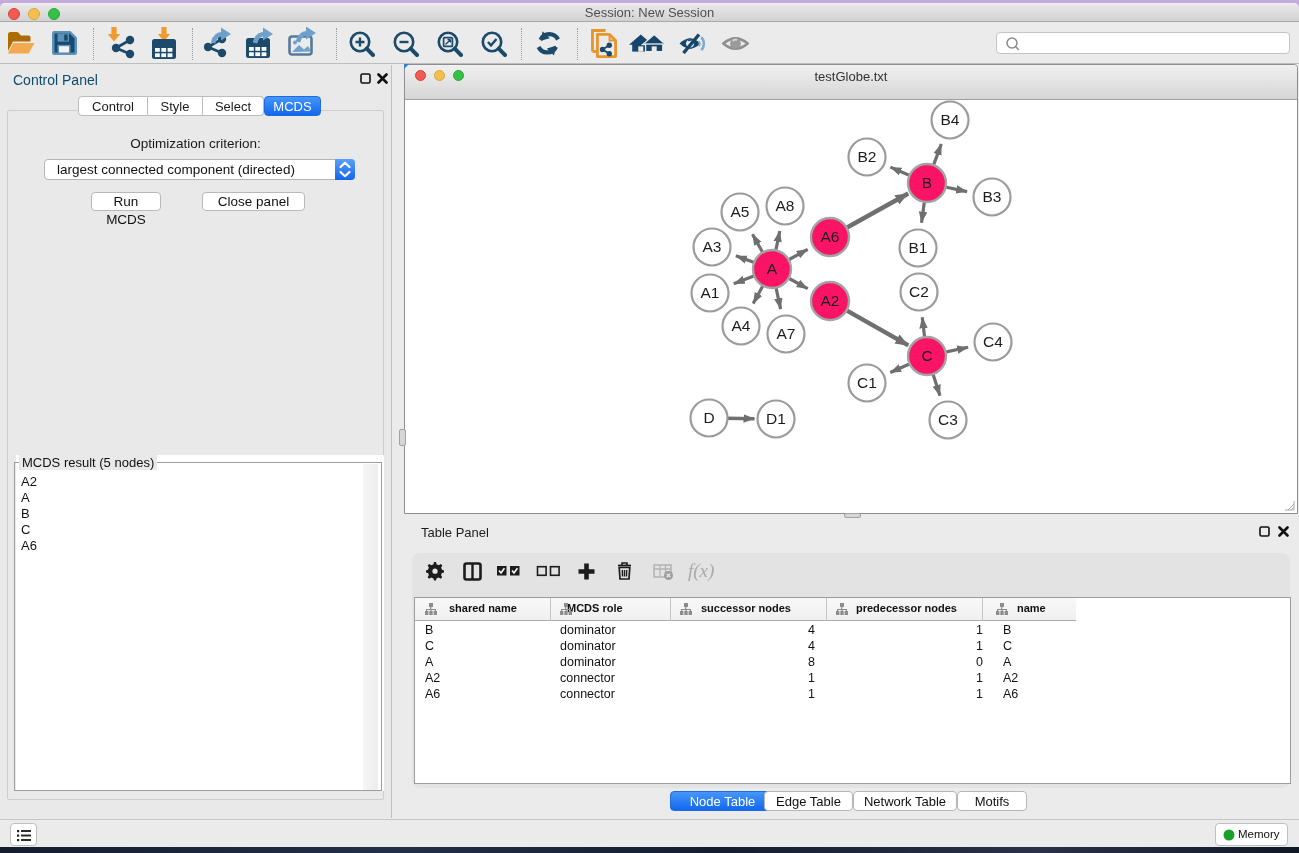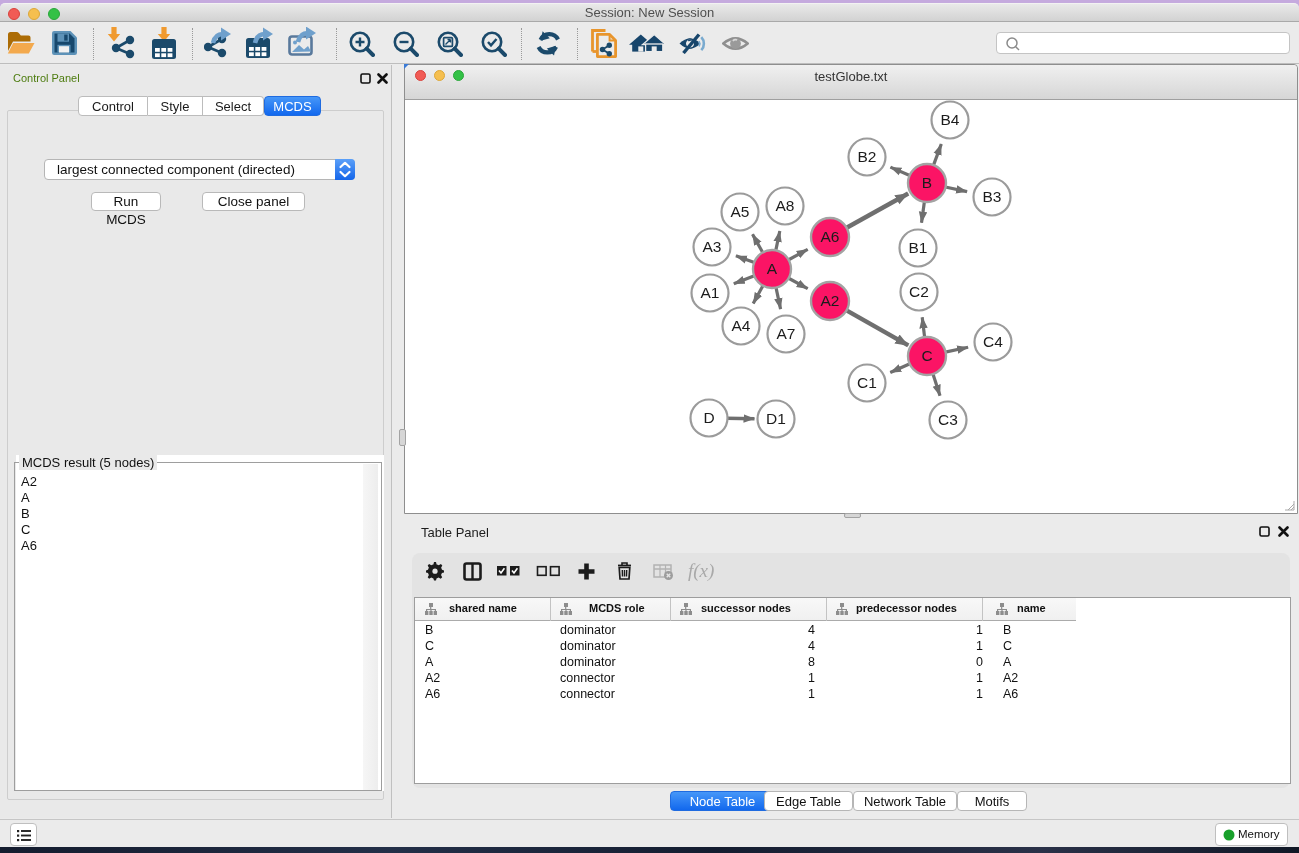--- a/index.html
+++ b/index.html
@@ -12,21 +12,21 @@
 #titlebar { left:0; top:3px; width:1299px; height:19px; background:linear-gradient(#e9e9e9,#d2d2d2); border-bottom:1px solid #a9a9a9; border-top:1px solid #f2f2f2; border-radius:5px 5px 0 0; }
 .tl { position:absolute; width:12px; height:12px; border-radius:50%; top:4px; }
 #titleTxt { position:absolute; left:0; right:0; top:1px; text-align:center; font-size:13px; color:#4f4f4f; }
 
 #toolbar { left:0; top:23px; width:1299px; height:41px; background:#ebebeb; border-bottom:1px solid #bdbdbd; }
 .sep { position:absolute; top:5px; height:32px; width:0; border-left:1px dotted #9a9a9a; }
 .ticon { position:absolute; top:0; }
 #searchbox { position:absolute; left:996px; top:9px; width:294px; height:22px; background:#fff; border:1px solid #c4c4c4; border-radius:4px; }
 
 #cpanel { left:0; top:65px; width:392px; height:753px; background:#e9e9e9; border-right:1px solid #c0c0c0; }
-#cpTitle { position:absolute; left:13px; top:7px; font-size:11px; color:#4d7c0f; }
+#cpTitle { position:absolute; left:13px; top:7px; font-size:14px; color:#0c4a6e; }
 .wicon { position:absolute; font-weight:bold; color:#111; }
 .tab { position:absolute; top:31px; height:20px; background:#fff; border:1px solid #bcbcbc; font-size:13px; color:#1a1a1a; text-align:center; line-height:19px; }
 #tabMCDS { background:linear-gradient(#4697f8,#1268ee); color:#fff; border:1px solid #1f6be0; border-radius:4px; }
 #cpInner { position:absolute; left:7px; top:45px; width:377px; height:690px; background:#e9e9e9; border:1px solid #cdcdcd; border-radius:2px; }
 #optLabel { position:absolute; left:0; width:100%; top:71px; text-align:center; font-size:13.5px; color:#1a1a1a; }
 #dropdown { position:absolute; left:44px; top:94px; width:311px; height:21px; background:#fff; border:1px solid #b5b5b5; border-radius:4px; }
 #dropdown span.txt { position:absolute; left:12px; top:2px; font-size:13.5px; color:#111; }
 #ddStep { position:absolute; right:-1px; top:-1px; width:20px; height:21px; background:linear-gradient(#5ba0f9,#1465e9); border-radius:0 4px 4px 0; }
 .btn { position:absolute; height:19px; background:#fff; border:1px solid #b9b9b9; border-radius:4px; font-size:13.5px; color:#111; text-align:center; line-height:18px; }
 
@@ -204,20 +204,21 @@
       <rect x="1" y="1" width="9" height="9" fill="none" stroke="#111" stroke-width="1.6" rx="1.5"></rect>
     </svg>
   <svg class="wicon" style="left:377px;top:8px;" width="11" height="11">
       <path d="M1.5,1.5 L9.5,9.5 M9.5,1.5 L1.5,9.5" stroke="#111" stroke-width="2.6" stroke-linecap="round"></path>
     </svg>
   <div id="cpInner"></div>
   <div class="tab" style="left:78px;width:70px;border-radius:4px 0 0 4px;">Control</div>
   <div class="tab" style="left:148px;width:55px;border-left:none;">Style</div>
   <div class="tab" style="left:203px;width:61px;border-left:none;border-radius:0 4px 4px 0;">Select</div>
   <div class="tab" id="tabMCDS" style="left:264px;width:57px;">MCDS</div>
+  <div id="optLabel">Optimization criterion:</div>
   <div id="dropdown">
       <span class="txt">largest connected component (directed)</span>
     <div id="ddStep"><svg width="20" height="21">
           <path d="M5.5,8 L10,3.8 L14.5,8" fill="none" stroke="#fff" stroke-width="2.2" stroke-linecap="round" stroke-linejoin="round"></path>
           <path d="M5.5,13 L10,17.2 L14.5,13" fill="none" stroke="#fff" stroke-width="2.2" stroke-linecap="round" stroke-linejoin="round"></path>
         </svg></div>
   </div>
   <div class="btn" style="left:91px;top:127px;width:70px;">Run MCDS</div>
   <div class="btn" style="left:202px;top:127px;width:103px;">Close panel</div>
   <div id="mcdsWhite"></div>
@@ -359,21 +360,21 @@
       <path d="M13.7,11.7 l3.6,3.6 M17.3,11.7 l-3.6,3.6" stroke="#e4e4e4" stroke-width="1.4"></path>
     </svg>
 <div style="position:absolute;left:295px;top:42px;font-family:'Liberation Serif',serif;font-style:italic;font-size:19px;color:#a9a9a9;">f(x)</div>
   <div id="ttable">
     <div id="thead">
       <div class="hdiv" style="left:135px;"></div>
       <div class="hdiv" style="left:255px;"></div>
       <div class="hdiv" style="left:411px;"></div>
       <div class="hdiv" style="left:567px;"></div>
       <div class="htxt" style="left:34px;">shared name</div>
-      <div class="htxt" style="left:174px;">MCDS role</div>
+      <div class="htxt" style="left:152px;">MCDS role</div>
       <div class="htxt" style="left:286px;">successor nodes</div>
       <div class="htxt" style="left:441px;">predecessor nodes</div>
       <div class="htxt" style="left:602px;">name</div>
     </div>
 <svg style="position:absolute;left:10px;top:5px;" width="12" height="13" viewBox="0 0 12 13">
         <g fill="#8d8d8d">
           <rect x="4" y="0" width="4" height="4"></rect>
           <rect x="0" y="8" width="3.4" height="4"></rect>
           <rect x="4.3" y="8" width="3.4" height="4"></rect>
           <rect x="8.6" y="8" width="3.4" height="4"></rect>

